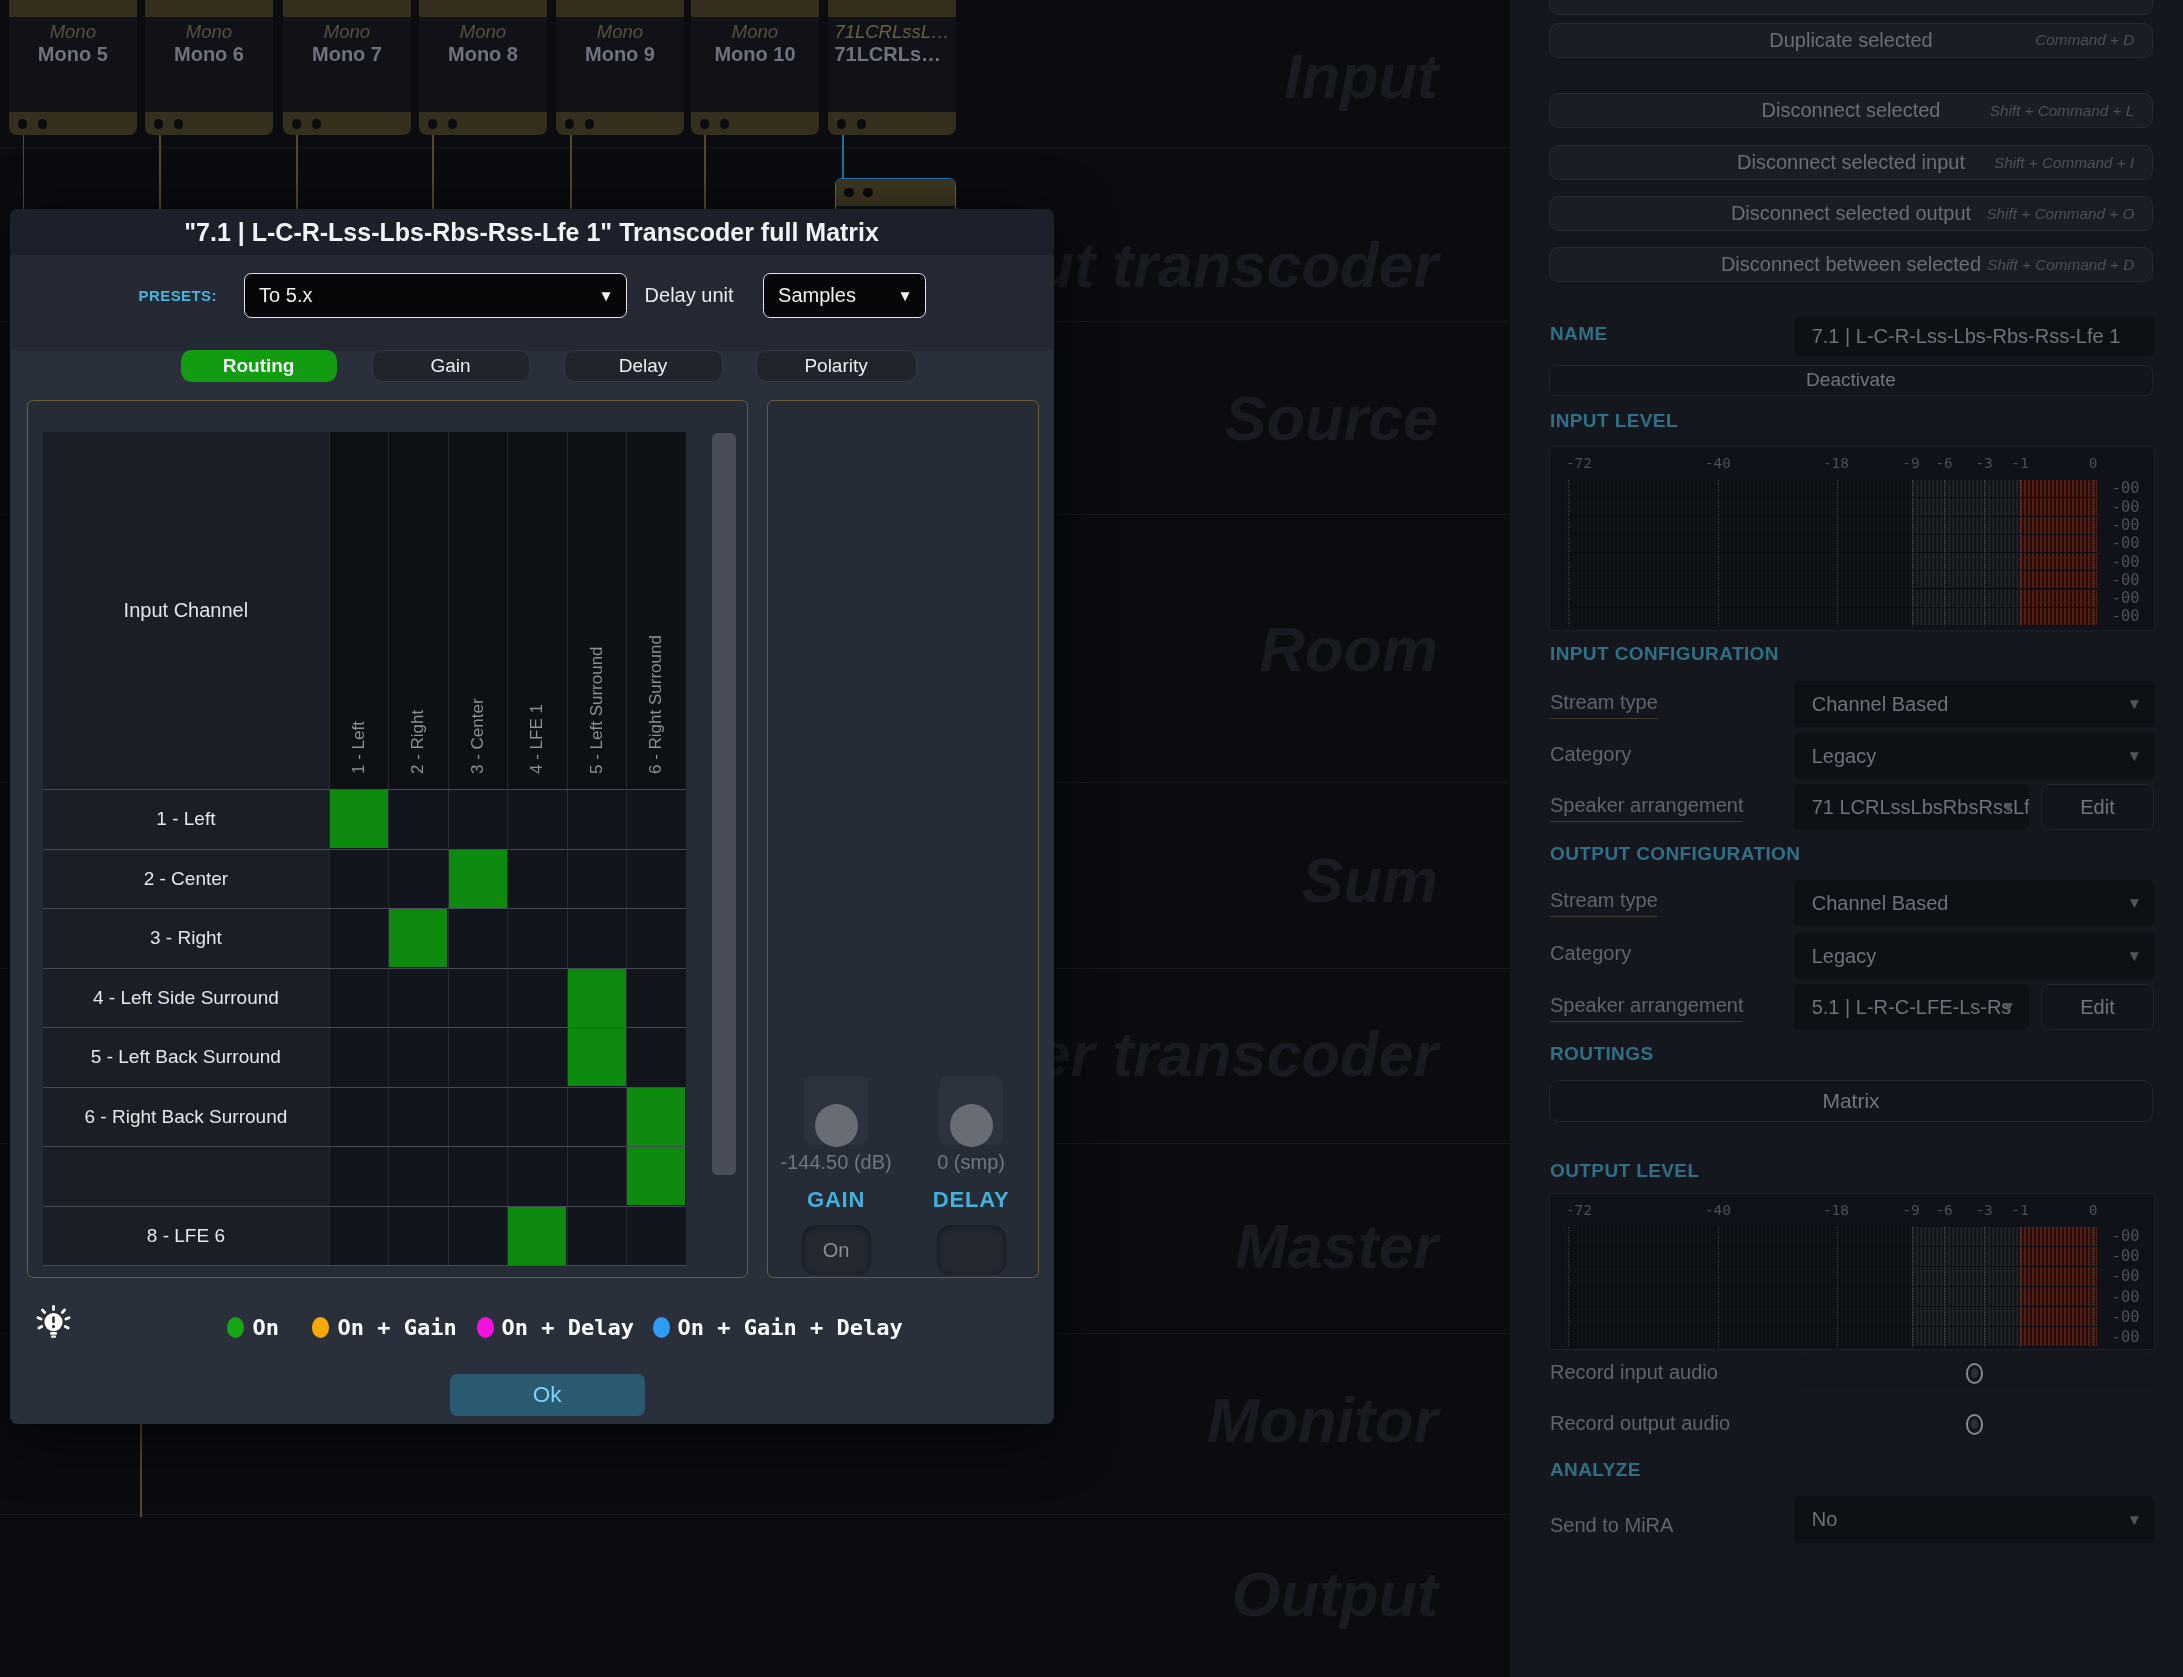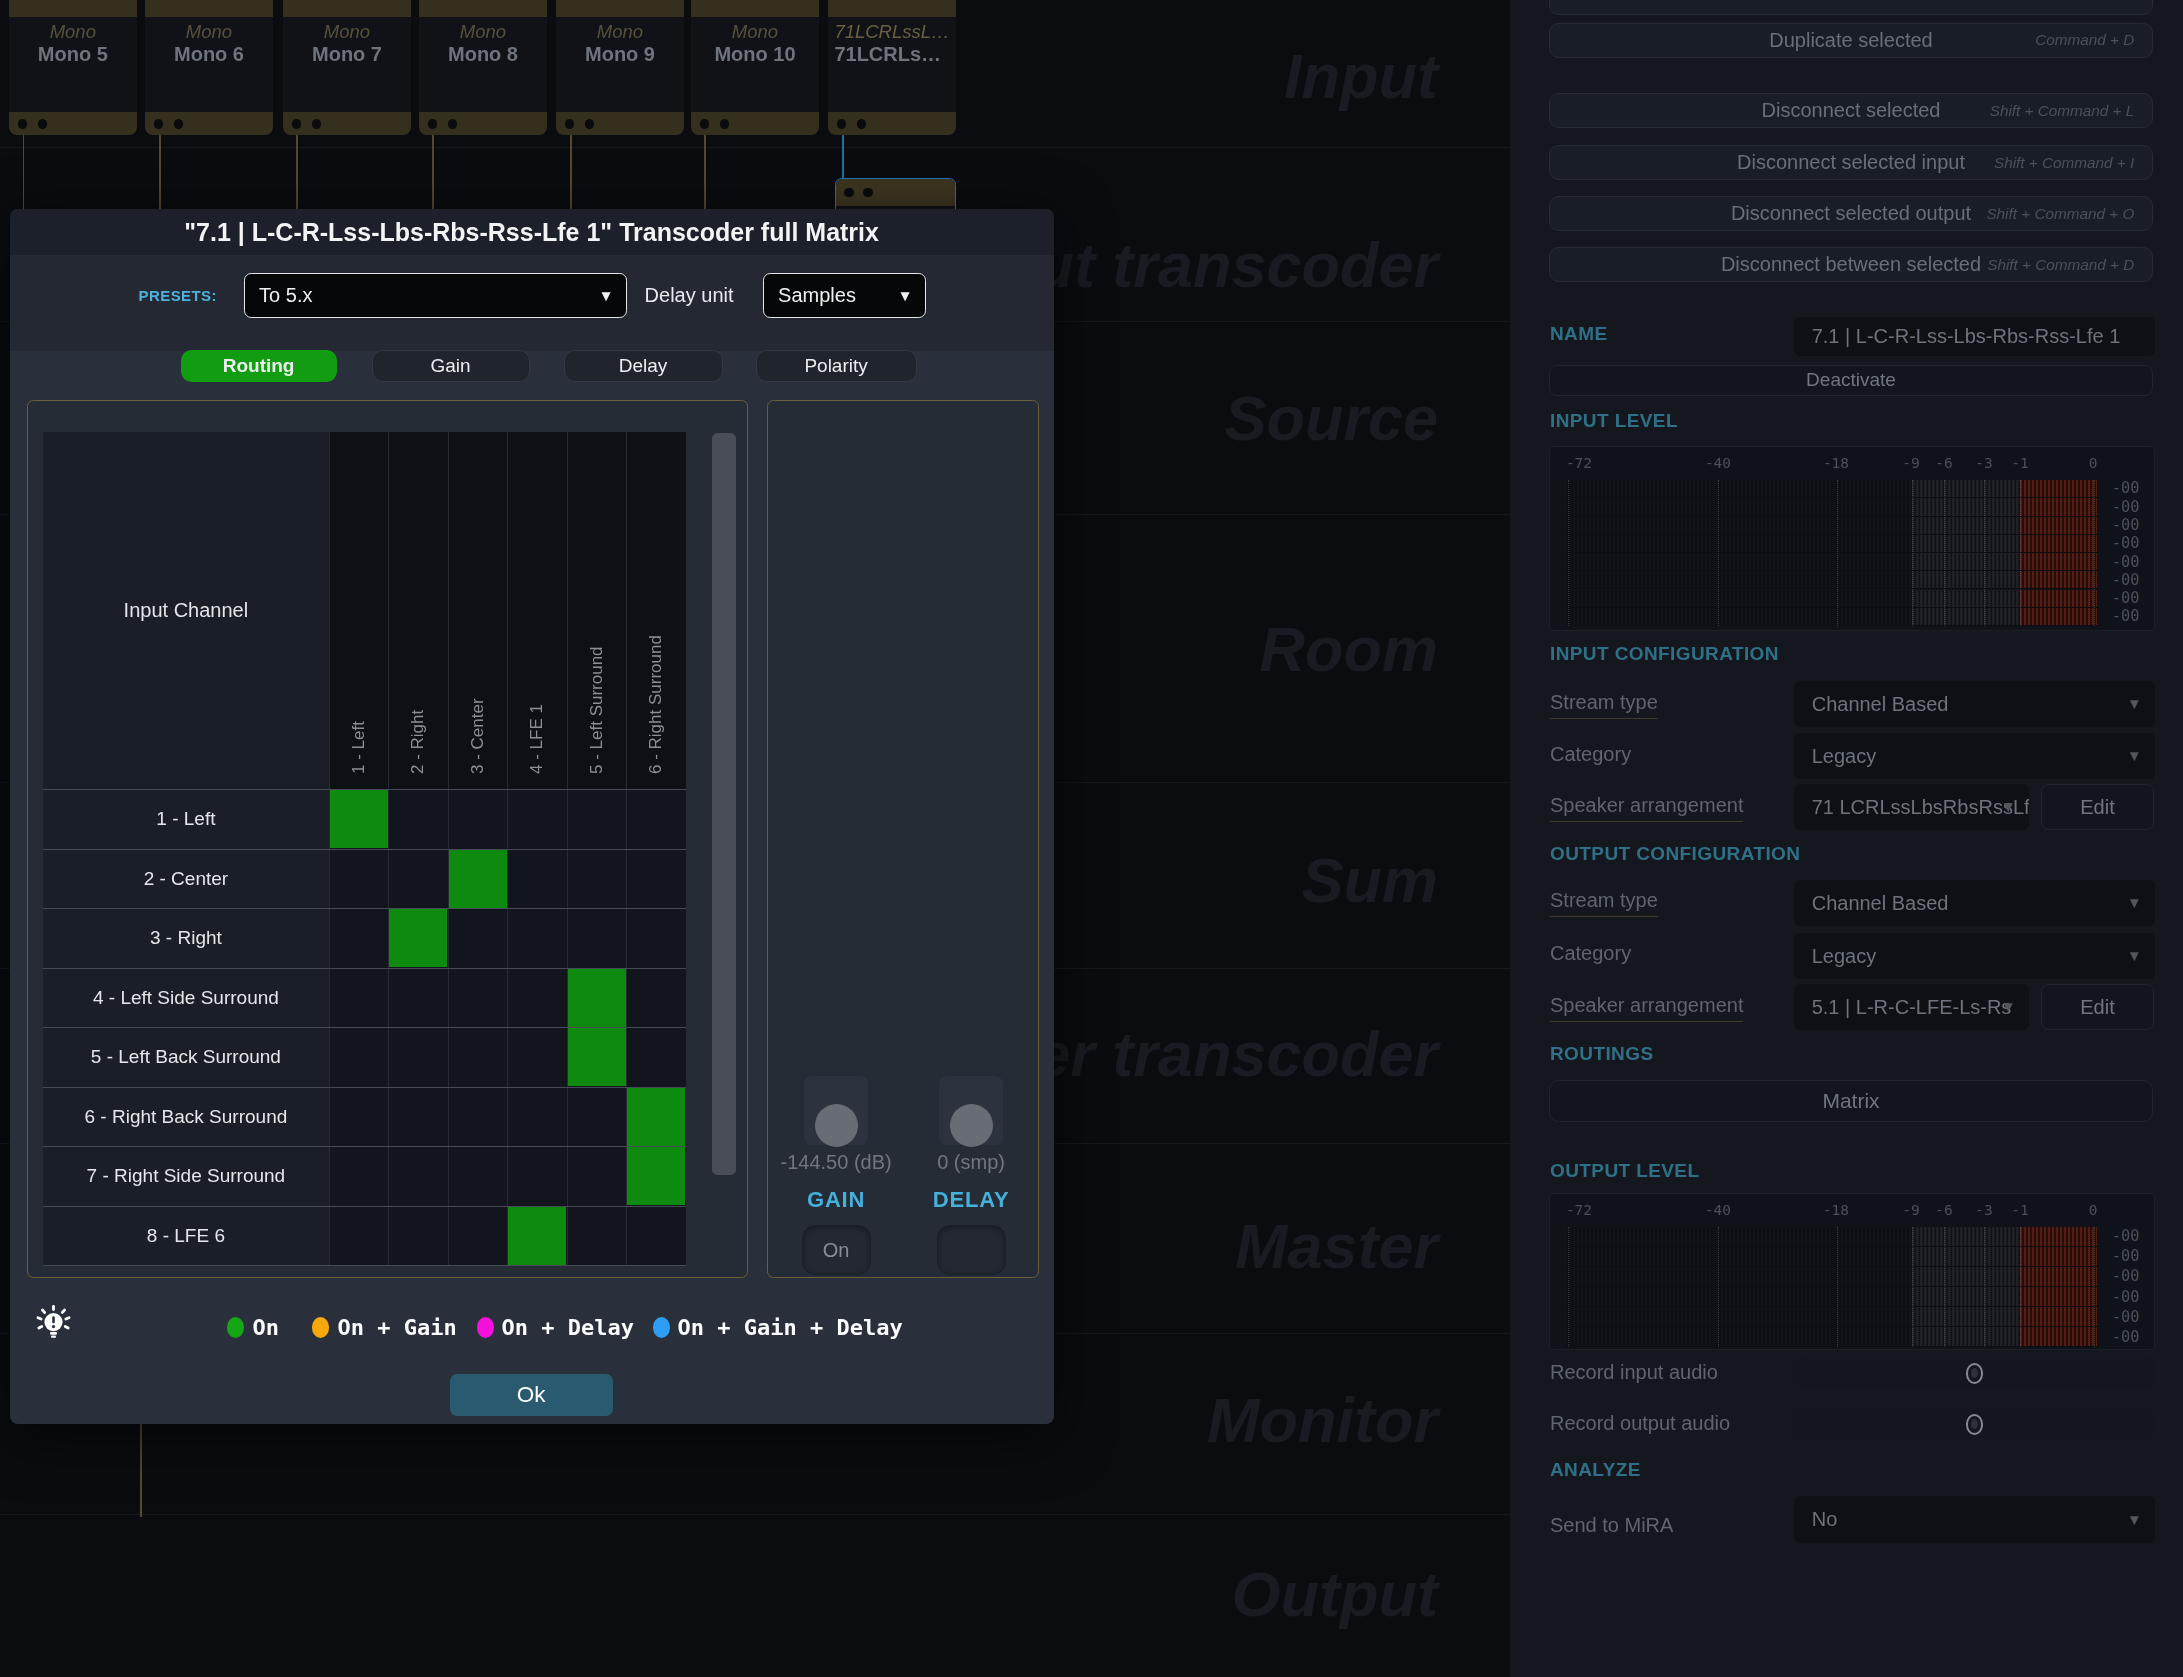--- a/index.html
+++ b/index.html
@@ -118,22 +118,22 @@
   .gd-value{position:absolute;width:177px;text-align:center;font-size:20px;color:#71767f;}
   .gd-label{position:absolute;width:177px;text-align:center;font-size:22px;font-weight:bold;color:#45b0da;letter-spacing:0.8px;}
   .gd-btn{position:absolute;width:69px;height:50px;border-radius:13px;background:#232831;border:0.8px solid #1b1f27;
           box-shadow:inset 0 1.6px 4.8px rgba(0,0,0,0.4);box-sizing:border-box;display:flex;align-items:center;
           justify-content:center;font-size:20px;color:#878d95;}
 
   #legend-icon{position:absolute;left:24px;top:1096px;}
   .leg-dot{position:absolute;width:17.7px;height:21px;border-radius:50%;top:1108px;}
   .leg-label{position:absolute;top:1107px;height:24px;line-height:24px;font-size:22px;font-weight:bold;color:#fbfcfd;
              font-family:"DejaVu Sans Mono",monospace;white-space:nowrap;}
-  #ok-btn{position:absolute;left:440px;top:1165px;width:163px;height:42px;background:#295a70;border-radius:7.2px;
-          display:flex;align-items:center;justify-content:center;font-size:22.5px;color:#ffffff;}
+  #ok-btn{position:absolute;left:440px;top:1165px;width:195px;height:42px;background:#295a70;border-radius:7.2px;
+          display:flex;align-items:center;justify-content:center;font-size:22.5px;color:#7dd3fc;}
 </style>
 </head>
 <body>
 
 <div id="root">
 
   <div id="canvas">
     <div id="lane-labels">
         <div class="lane-label" style="top: 40px;">Input</div>
         <div class="lane-label" style="top: 229px;">Input transcoder</div>
@@ -478,21 +478,20 @@
           <div class="rowlabel" style="top: 417px;">2 - Center</div>
           <div class="gcell" style="left: 405px; top: 417px; background: rgb(14, 138, 14);"></div>
           <div class="rowlabel" style="top: 476px;">3 - Right</div>
           <div class="gcell" style="left: 345px; top: 476px; background: rgb(14, 138, 14);"></div>
           <div class="rowlabel" style="top: 536px;">4 - Left Side Surround</div>
           <div class="gcell" style="left: 524px; top: 536px; background: rgb(14, 138, 14);"></div>
           <div class="rowlabel" style="top: 595px;">5 - Left Back Surround</div>
           <div class="gcell" style="left: 524px; top: 595px; background: rgb(14, 138, 14);"></div>
           <div class="rowlabel" style="top: 655px;">6 - Right Back Surround</div>
           <div class="gcell" style="left: 583px; top: 655px; background: rgb(14, 138, 14);"></div>
-          <div class="rowlabel" style="top: 714px;">7 - Right Side Surround</div>
           <div class="gcell" style="left: 583px; top: 714px; background: rgb(14, 138, 14);"></div>
           <div class="rowlabel" style="top: 774px;">8 - LFE 6</div>
           <div class="gcell" style="left: 464px; top: 774px; background: rgb(14, 138, 14);"></div>
           <div class="vline" style="left: 286px;"></div>
           <div class="vline" style="left: 345px;"></div>
           <div class="vline" style="left: 405px;"></div>
           <div class="vline" style="left: 464px;"></div>
           <div class="vline" style="left: 524px;"></div>
           <div class="vline" style="left: 583px;"></div>
           <div class="vline" style="left: 643px;"></div>

